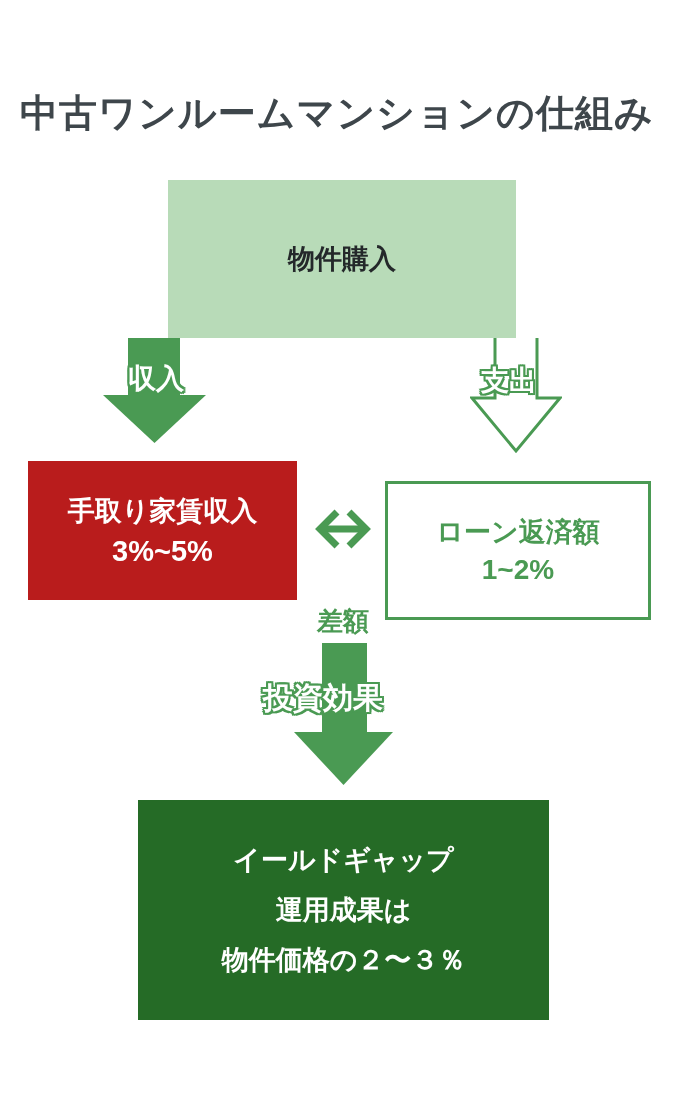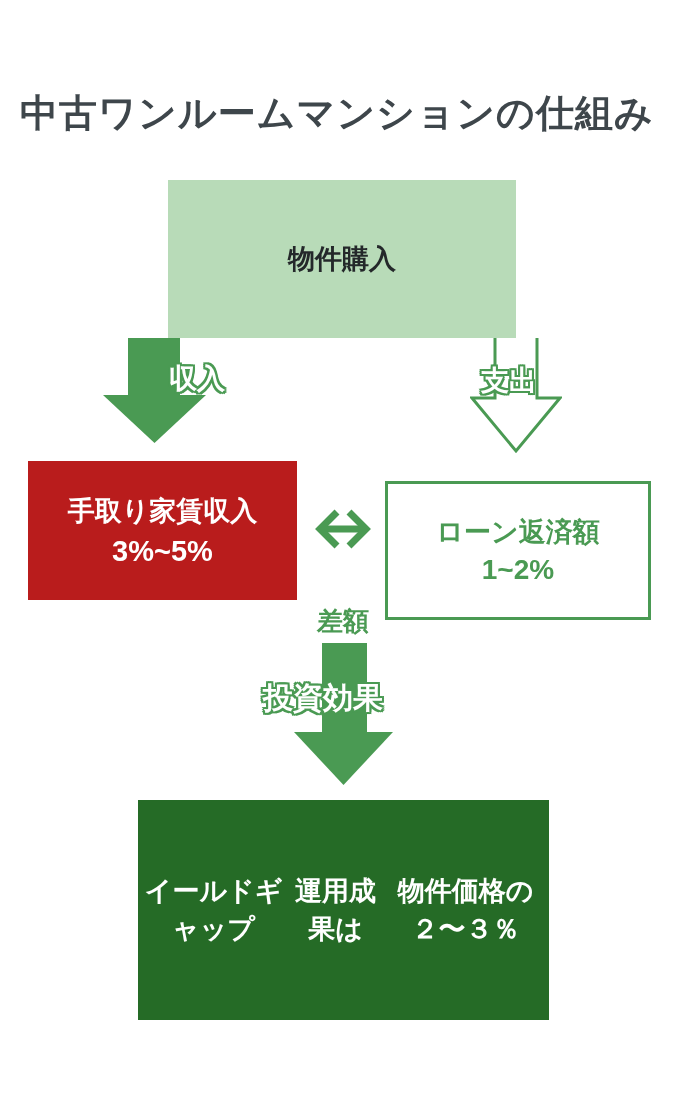--- a/index.html
+++ b/index.html
@@ -45,21 +45,21 @@
   .flow-label {
     font-weight: 800;
     color: #ffffff;
     white-space: nowrap;
     text-shadow:
       -2px -2px 0 #4a9a53,  2px -2px 0 #4a9a53,
       -2px  2px 0 #4a9a53,  2px  2px 0 #4a9a53,
       -2px  0   0 #4a9a53,  2px  0   0 #4a9a53,
        0   -2px 0 #4a9a53,  0    2px 0 #4a9a53;
   }
-  .income-label  { left: 128px; top: 360px; font-size: 28px; margin-left: 41px; }
+  .income-label  { left: 128px; top: 360px; font-size: 28px; }
   .expense-label { left: 481px; top: 362px; font-size: 28px; }
   .invest-label  { left: 263px; top: 678px; width: 160px; text-align: left; font-size: 30px; }
 
   .rental-box {
     left: 28px;
     top: 461px;
     width: 269px;
     height: 139px;
     background: #b91c1c;
     display: flex;
@@ -102,28 +102,29 @@
     color: #4a9a53;
   }
 
   .yield-box {
     left: 138px;
     top: 800px;
     width: 411px;
     height: 220px;
     background: #256b26;
     display: flex;
-    flex-direction: row;
+    flex-direction: column;
     align-items: center;
     justify-content: center;
     color: #ffffff;
     font-weight: 800;
     text-align: center;
     font-size: 27px;
     line-height: 38px;
+    gap: 12px;
   }
 </style>
 </head>
 <body>
 
 <div class="canvas">
 
   <div class="abs purchase-box">
     <span>物件購入</span>
   </div>

